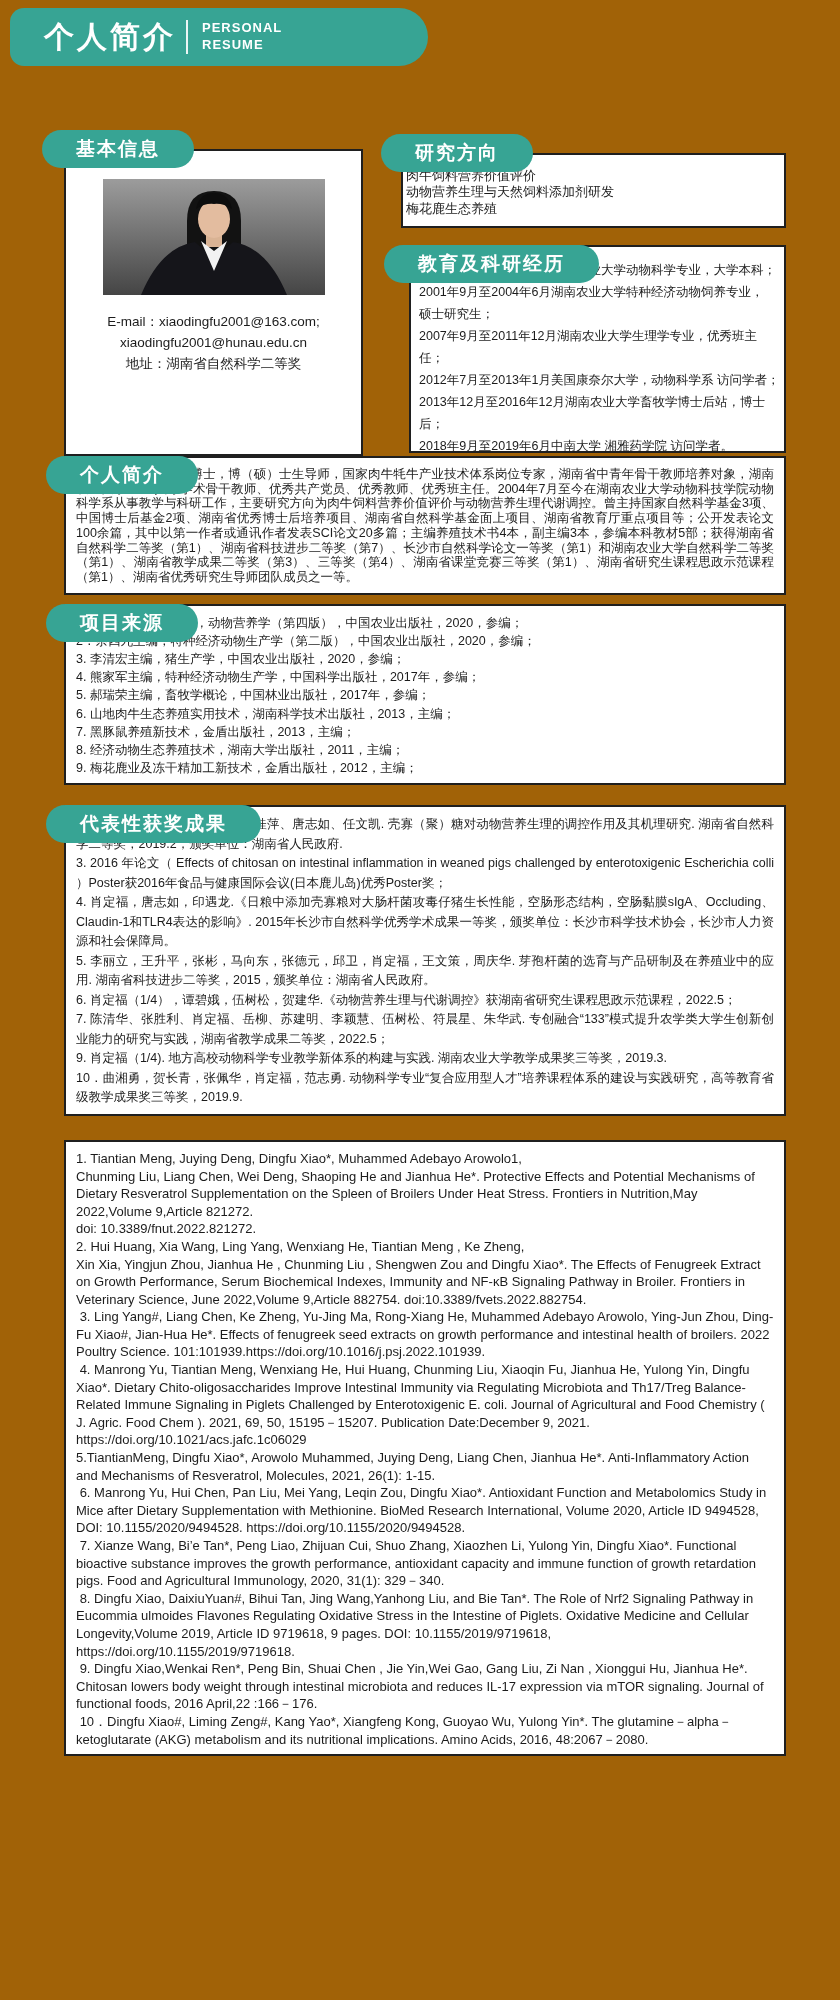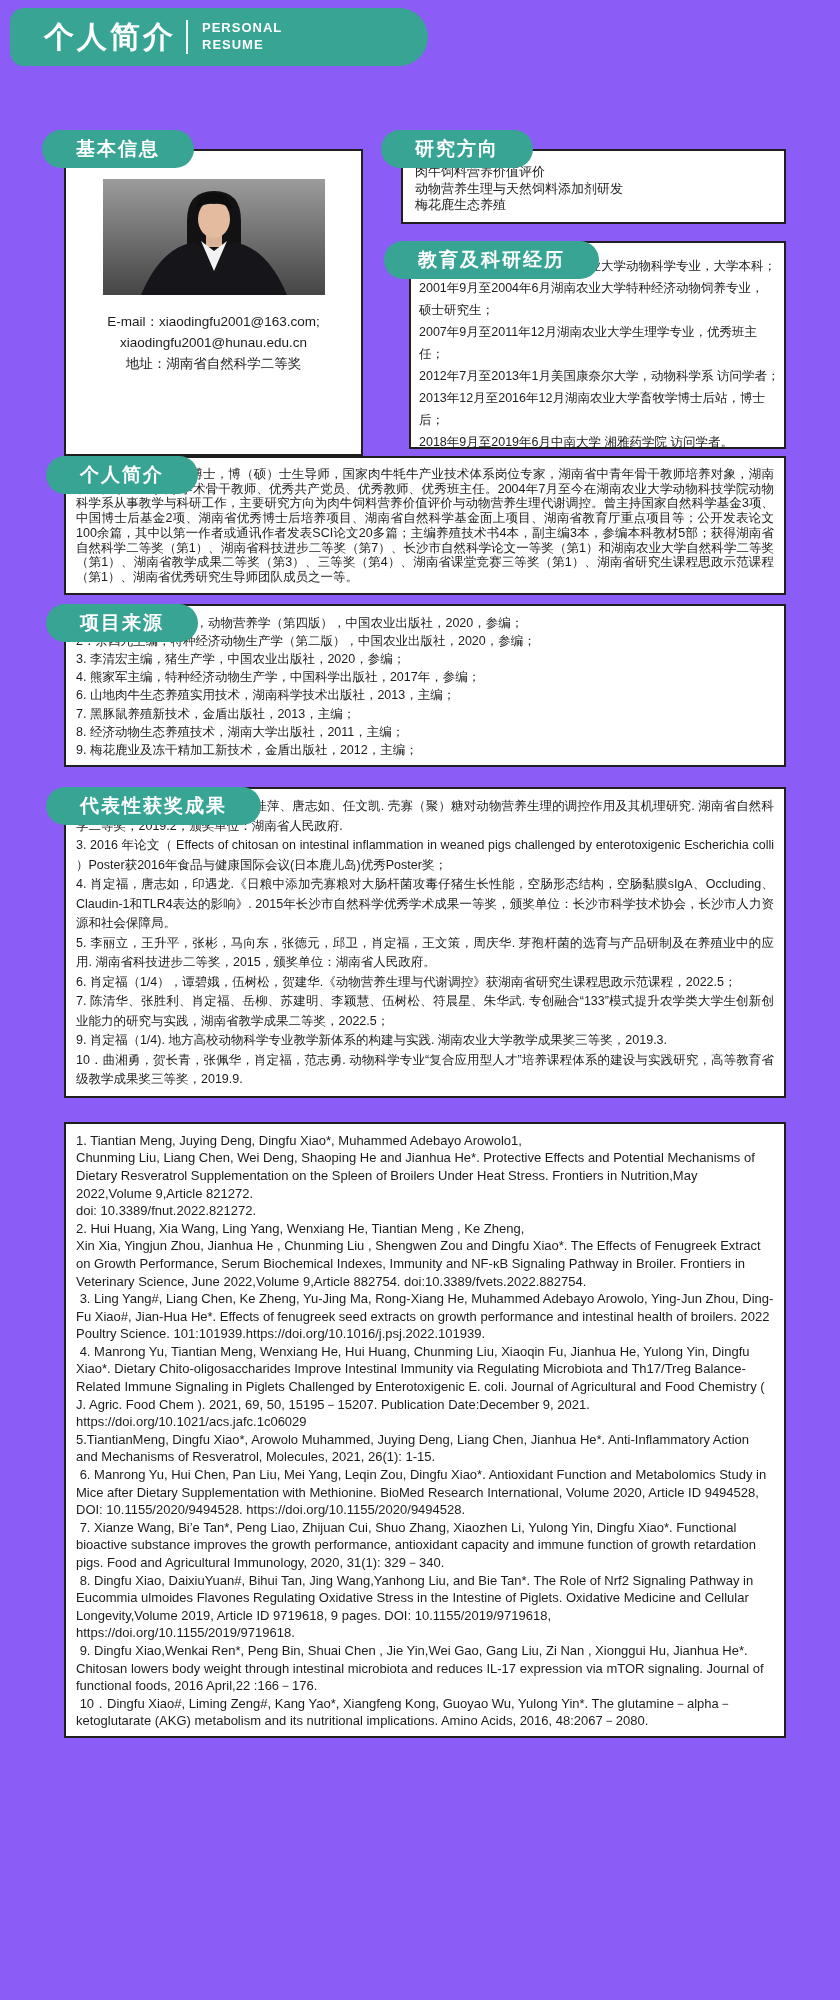--- a/index.html
+++ b/index.html
@@ -1,48 +1,48 @@
 <!DOCTYPE html>
 <html><head>
 <meta charset="utf-8">
 <style>
   :root{ --teal:#37A494; --border:#1f1f1f; --text:#1c1c1c; }
   html,body{margin:0;padding:0;background:#fff;}
   .page{
     position:relative; width:840px; height:2000px; overflow:hidden;
-    background:#8b5cf6; color:var(--text);
+    background:#a16207; color:var(--text);
     font-family:"Liberation Sans","DejaVu Sans",sans-serif;
   }
   
   .banner{
     margin:8px 0 0 10px; width:418px; height:58px; background:var(--teal);
     border-radius:14px 29px 29px 14px; display:flex; align-items:center; color:#fff;
   }
   .banner-cn{font-size:30px;font-weight:bold;letter-spacing:3px;margin-left:34px;}
   .banner-divider{width:2px;height:34px;background:rgba(255,255,255,.9);margin:0 14px 0 10px;}
   .banner-en{font-size:13px;font-weight:bold;letter-spacing:1px;line-height:1.3;}
   
   .sec{position:relative;}
   .badge{
     position:absolute; top:0; height:38px; background:var(--teal); color:#fff;
     font-size:19px; font-weight:bold; letter-spacing:2px;
     display:inline-flex; align-items:center; justify-content:center;
     padding:0 34px; border-radius:19px; z-index:2; white-space:nowrap;
   }
   .box{border:2px solid var(--border); margin-top:19px; background:#fff; box-sizing:border-box;}
   
-  .top-area{display:flex; gap:38px; margin:64px 0 0 64px; width:722px;}
+  .top-area{display:flex; gap:38px; margin:64px 0 0 64px; width:722px;align-items:center;}
   .left-col{position:relative; width:306px;}
   .left-col .badge{left:-22px;}
   .left-box{height:307px; text-align:center;}
   .photo{width:222px; height:116px; margin:28px auto 0 auto; display:block;}
   .contact{margin-top:16px; font-size:13.5px; line-height:21px;}
   .right-col{position:relative; width:394px;}
   .right-col > .badge{left:-20px;}
-  .research-box{height:75px; padding:13px 10px 0 12px; font-size:13px; line-height:16.5px;}
+  .research-box{height:75px; padding:13px 10px 0 3px; font-size:13px; line-height:16.5px;}
   .eduwrap{position:relative; margin-top:-2px;padding-left:8px;}
   .eduwrap .badge{left:-17px;}
   .edu-box{height:208px; padding:12px 4px 0 8px; font-size:12.5px; line-height:22px;}
   .edu-item{white-space:pre-line;}
   
   .wide{margin-left:64px; width:722px;}
   .wide .badge{left:-18px;}
   .profile-sec{margin-top:-19px;}
   .profile-box{padding:9px 10px 8px 10px; font-size:12.5px; line-height:14.7px; text-align:justify;}
   .projects-sec{margin-top:-10px;}
@@ -125,20 +125,21 @@
     </div>
   </div>
 
   <div class="wide sec projects-sec">
     <span class="badge">项目来源</span>
     <div class="box projects-box">
         <div class="project-item">1．陈代文、余冰主编，动物营养学（第四版），中国农业出版社，2020，参编；</div>
         <div class="project-item">2．余四九主编，特种经济动物生产学（第二版），中国农业出版社，2020，参编；</div>
         <div class="project-item">3. 李清宏主编，猪生产学，中国农业出版社，2020，参编；</div>
         <div class="project-item">4. 熊家军主编，特种经济动物生产学，中国科学出版社，2017年，参编；</div>
+        <div class="project-item">5. 郝瑞荣主编，畜牧学概论，中国林业出版社，2017年，参编；</div>
         <div class="project-item">6. 山地肉牛生态养殖实用技术，湖南科学技术出版社，2013，主编；</div>
         <div class="project-item">7. 黑豚鼠养殖新技术，金盾出版社，2013，主编；</div>
         <div class="project-item">8. 经济动物生态养殖技术，湖南大学出版社，2011，主编；</div>
         <div class="project-item">9. 梅花鹿业及冻干精加工新技术，金盾出版社，2012，主编；</div>
       </div>
   </div>
 
   <div class="wide sec awards-sec">
     <span class="badge">代表性获奖成果</span>
     <div class="box awards-box">

